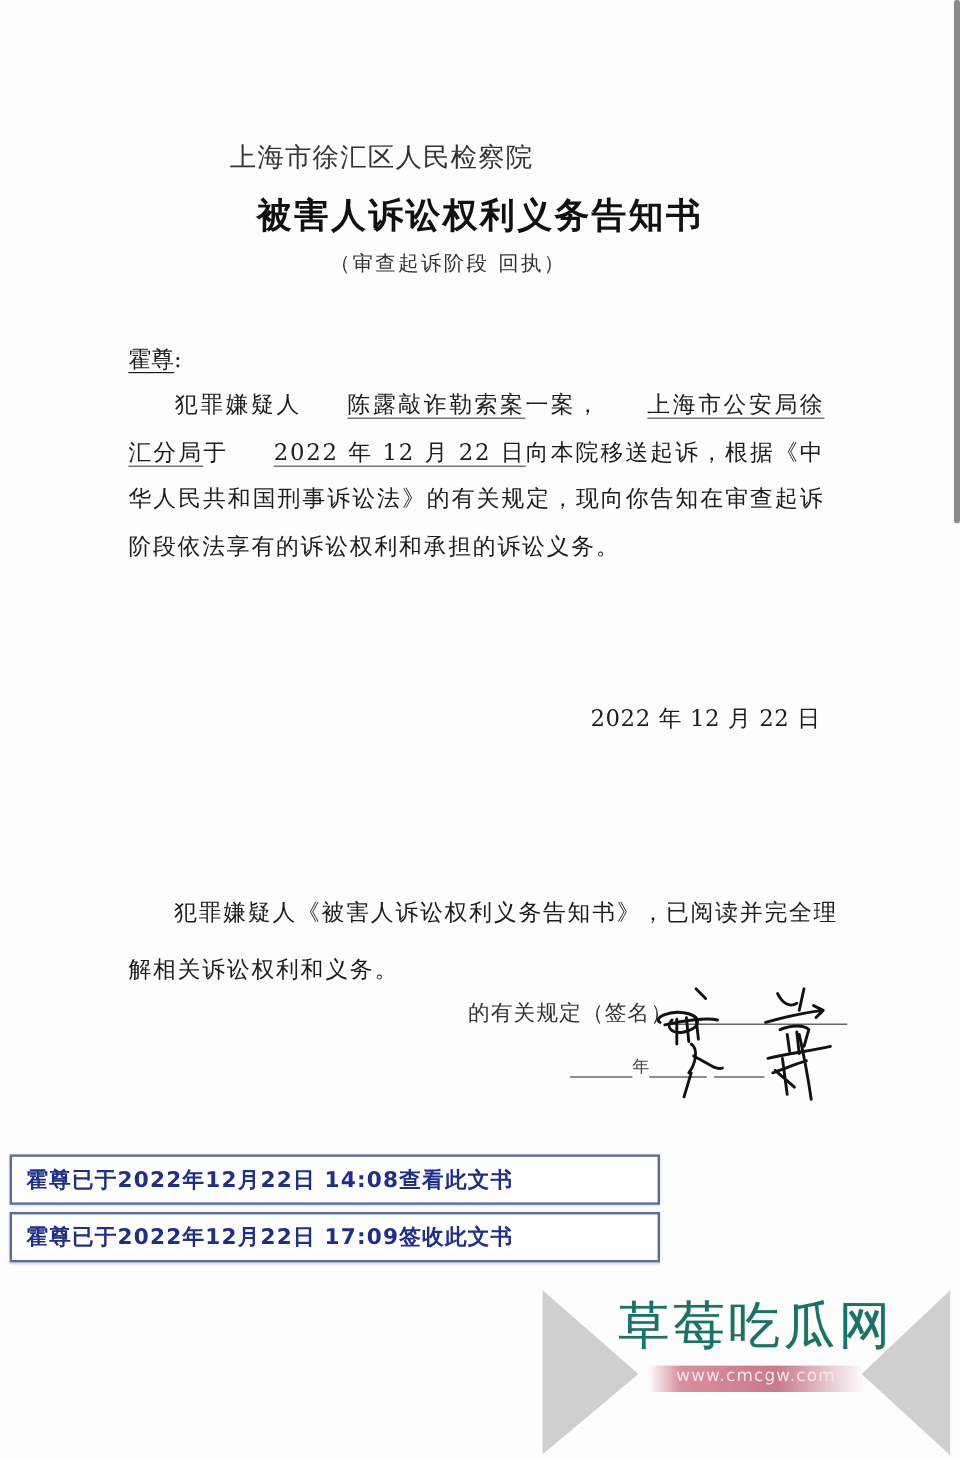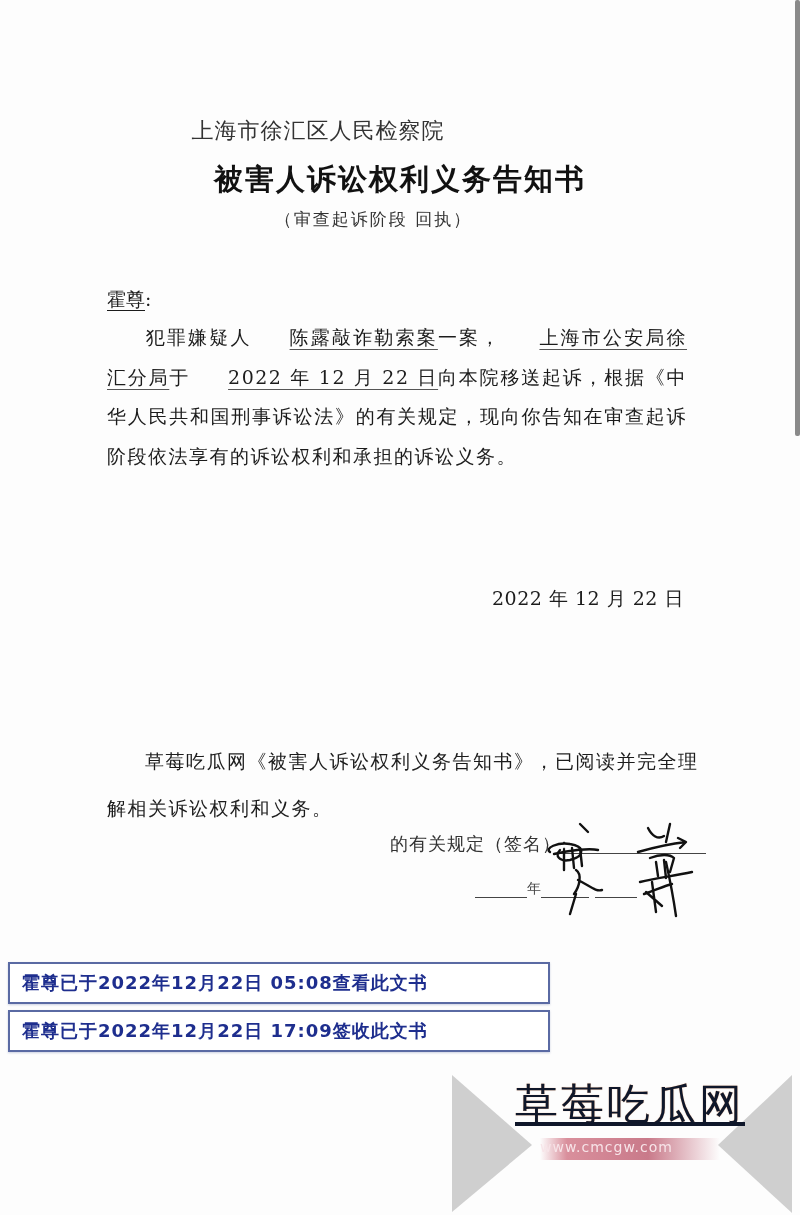--- a/index.html
+++ b/index.html
@@ -65,31 +65,30 @@
   }
   .record-text {
     position: absolute; left: 12px; top: 7px;
     font-size: 18px; font-weight: bold; color: #1e2e8e;
     font-family: "DejaVu Sans", sans-serif; letter-spacing: 1px;
     white-space: nowrap;
   }
   .wm-tri-left { left: 452px; top: 1075px; width: 80px; height: 137px; }
   .wm-tri-right { left: 718px; top: 1075px; width: 74px; height: 138px; }
   .wm-title {
-    left: 515px; top: 1076px; font-size: 43px; color: #0f172a;
+    left: 515px; top: 1076px; font-size: 43px; color: #0f766e;
     letter-spacing: 3px; font-family: "DejaVu Sans", sans-serif;
     text-shadow: 0 0 1px #e8a67a;
-    text-decoration: underline;
   }
   .wm-bar {
     left: 540px; top: 1138px; width: 180px; height: 22px;
     background: linear-gradient(90deg, rgba(230,170,180,0) 0%, #d98f9c 15%, #c97a8a 60%, rgba(220,160,170,0) 100%);
   }
   .wm-url {
-    left: 540px; top: 1139px; width: 180px; text-align: left;
+    left: 540px; top: 1139px; width: 180px; text-align: center;
     font-size: 14px; color: #f7e4e8; letter-spacing: 1px;
     font-family: "DejaVu Sans", sans-serif;
   }
 </style>
 </head>
 <body>
 
 <div class="abs scrollbar"></div>
 
 <div class="abs org">上海市徐汇区人民检察院</div>
@@ -100,21 +99,21 @@
   <span class="name">霍尊</span><span>:</span>
 </div>
 
 <div class="abs body-para">
   <span class="indent"></span><span>犯罪嫌疑人</span><span class="u">陈露敲诈勒索案</span><span>一案，</span><span class="u">上海市公安局徐汇分局</span><span>于</span><span class="u">2022 年 12 月 22 日</span><span>向本院移送起诉，根据《中华人民共和国刑事诉讼法》的有关规定，现向你告知在审查起诉阶段依法享有的诉讼权利和承担的诉讼义务。</span>
 </div>
 
 <div class="abs date">2022 年 12 月 22 日</div>
 
 <div class="abs ack">
-  <span class="indent"></span><span>草莓吃瓜网《被害人诉讼权利义务告知书》，已阅读并完全理解相关诉讼权利和义务。</span>
+  <span class="indent"></span><span>犯罪嫌疑人《被害人诉讼权利义务告知书》，已阅读并完全理解相关诉讼权利和义务。</span>
 </div>
 
 <div class="abs signer">的有关规定（签名）:</div>
 <div class="abs sig-line"></div>
 
 <div class="abs date-lines">
   <span class="dl" style="width:52px"></span><span>年</span><span class="dl" style="width:48px"></span><span class="dl" style="width:42px; margin-left:6px"></span>
 </div>
 
 <svg class="abs signature" viewBox="0 0 170 100">
@@ -129,21 +128,21 @@
     <path d="M98 32 C112 28 128 24 146 22 L138 18 M146 22 L140 28"></path>
     <path d="M110 38 C120 34 130 34 134 38 L130 52 M116 42 L118 56 M124 40 L126 58"></path>
     <path d="M100 62 C116 58 134 56 152 52"></path>
     <path d="M104 74 C116 70 124 66 132 64"></path>
     <path d="M126 42 C130 60 134 82 136 96"></path>
     <path d="M112 62 L116 92 M106 72 L122 86"></path>
   </g>
 </svg>
 
 <div class="abs record-box" style="top:962px">
-  <span class="record-text">霍尊已于2022年12月22日 05:08查看此文书</span>
+  <span class="record-text">霍尊已于2022年12月22日 14:08查看此文书</span>
 </div>
 <div class="abs record-box" style="top:1010px">
   <span class="record-text">霍尊已于2022年12月22日 17:09签收此文书</span>
 </div>
 
 <svg class="abs wm-tri-left" viewBox="0 0 80 137" preserveAspectRatio="none">
   <polygon points="0,0 80,70 0,137" fill="#cfcfcf"></polygon>
 </svg>
 <svg class="abs wm-tri-right" viewBox="0 0 74 138" preserveAspectRatio="none">
   <polygon points="74,0 0,70 74,138" fill="#cfcfcf"></polygon>

